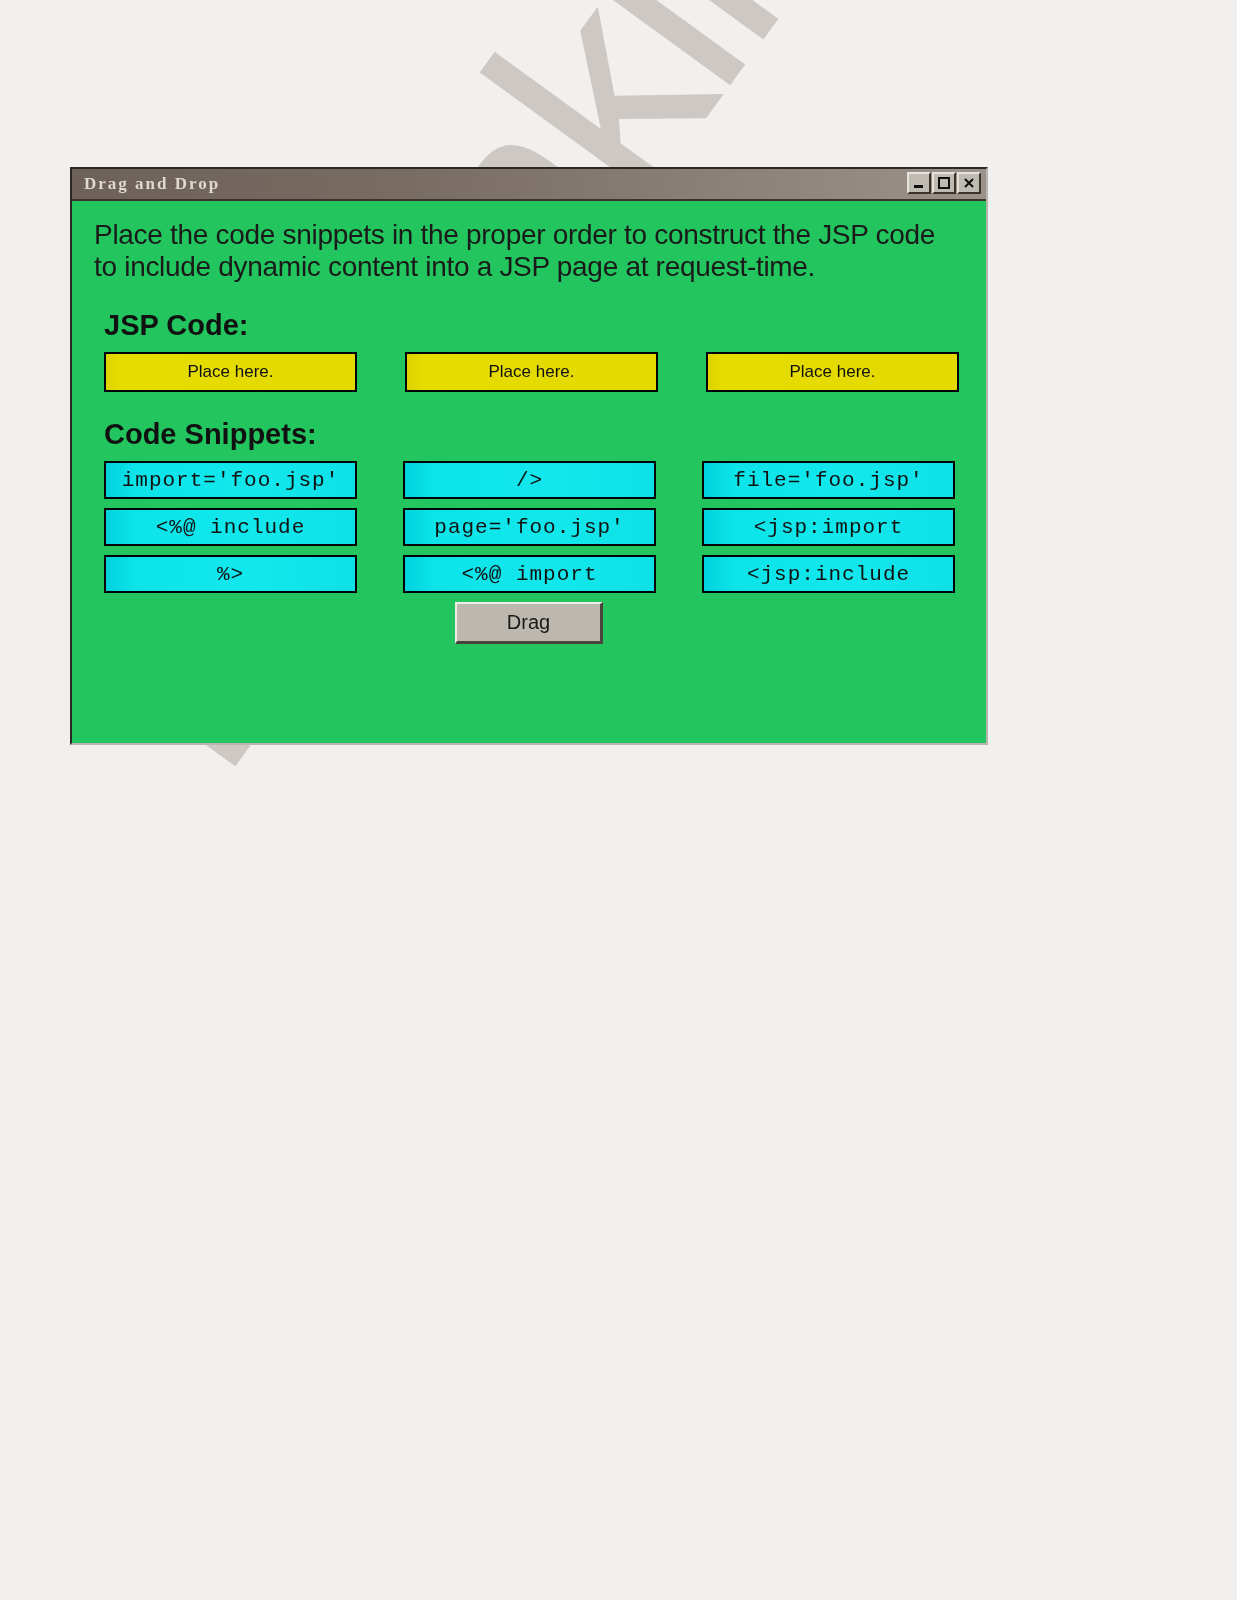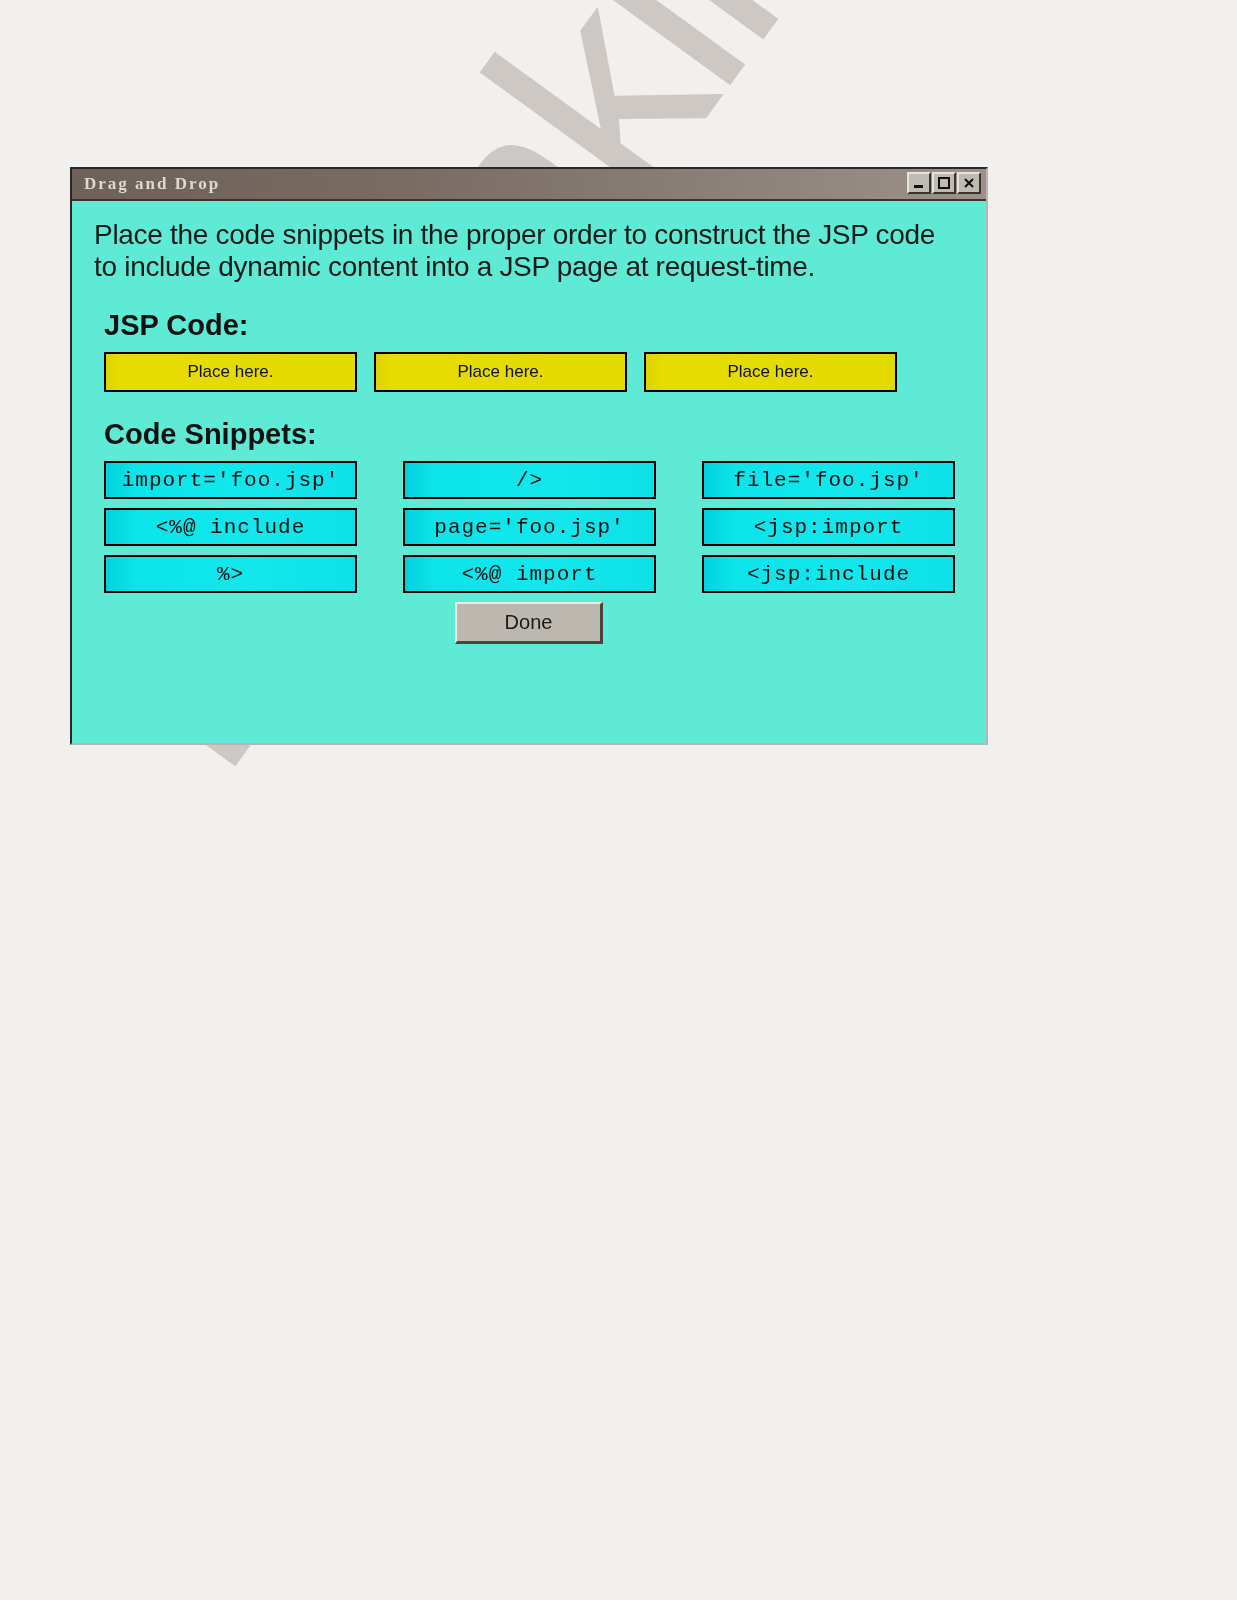--- a/index.html
+++ b/index.html
@@ -40,21 +40,21 @@
     user-select: none;
   }
 
   
   #dialog-window {
     position: absolute;
     left: 70px;
     top: 167px;
     width: 918px;
     height: 578px;
-    background: #5eead4;
+    background: #22c55e;
     border-left: 2px solid #2b2722;
     border-top: 2px solid #2b2722;
     border-right: 2px solid #b9b5ae;
     border-bottom: 2px solid #b9b5ae;
     box-sizing: border-box;
     z-index: 10;
   }
 
   #title-bar {
     position: relative;
@@ -115,21 +115,21 @@
     font-size: 29px;
     font-weight: bold;
     color: #111;
     margin-top: 26px;
     margin-bottom: 10px;
     margin-left: 10px;
   }
 
   .slot-row {
     display: flex;
-    gap: 17px;
+    gap: 48px;
     margin-left: 10px;
   }
 
   .drop-slot {
     width: 253px;
     height: 40px;
     background: #e8e000;
     background: linear-gradient(to right, #ddd400 0%, #e6dc00 6%, #e3da00 100%);
     border: 2px solid #000000;
     box-sizing: border-box;
@@ -280,18 +280,18 @@
         </div>
         <div class="snippet-chip">
           <span>&lt;jsp:include</span>
         </div>
       </div>
 
     </div>
 
     <div id="done-row">
       <div id="done-button">
-        <span>Done</span>
+        <span>Drag</span>
       </div>
     </div>
 
   </div>
 </div>
 
 </body></html>

